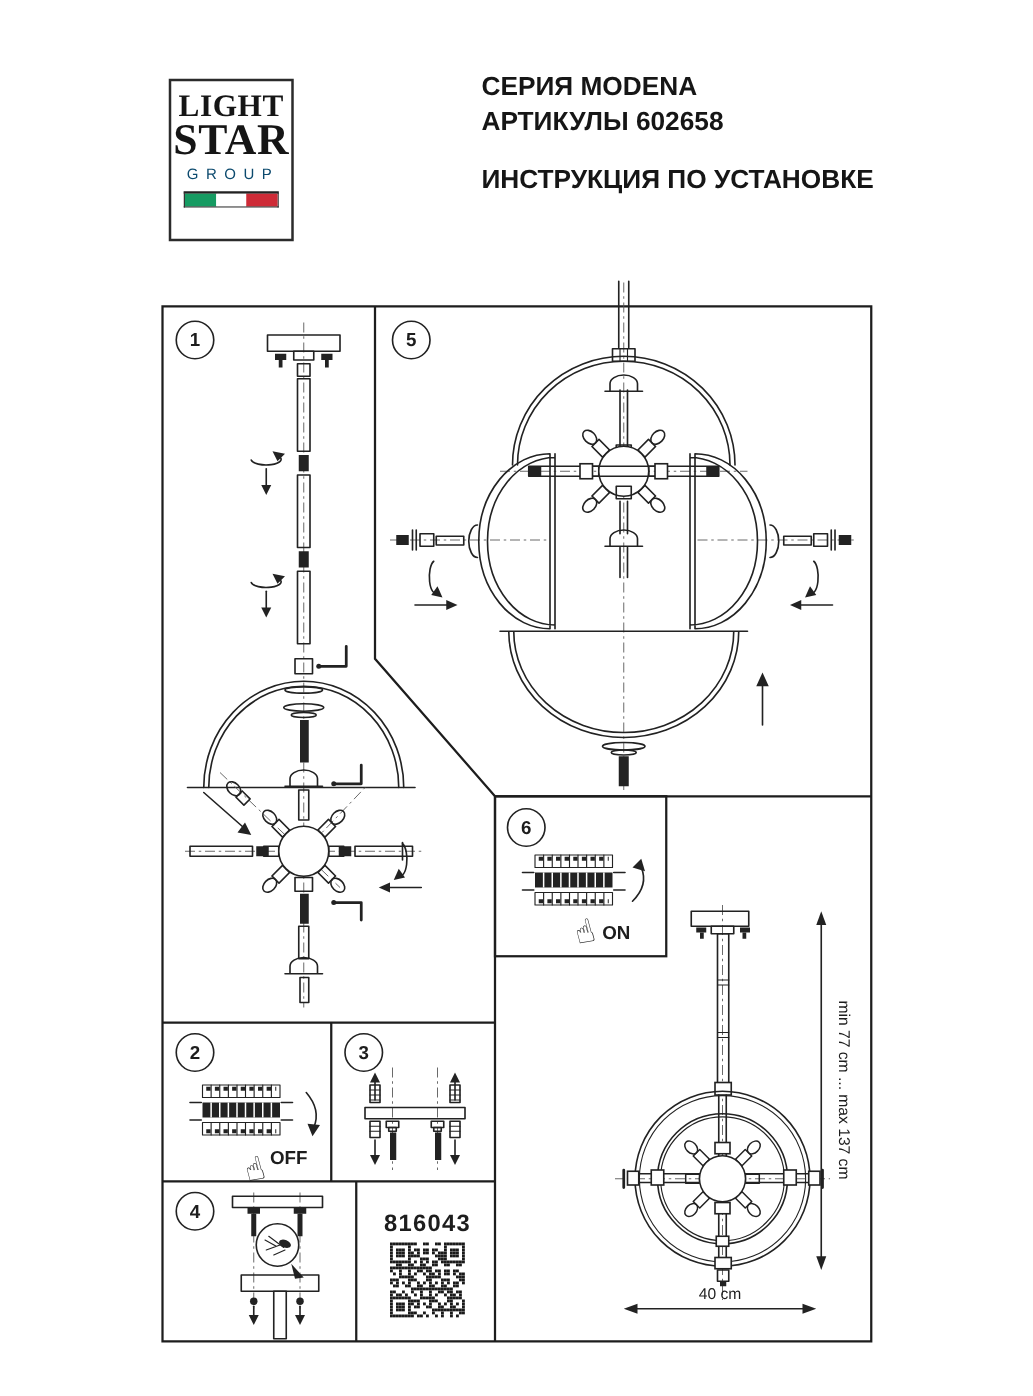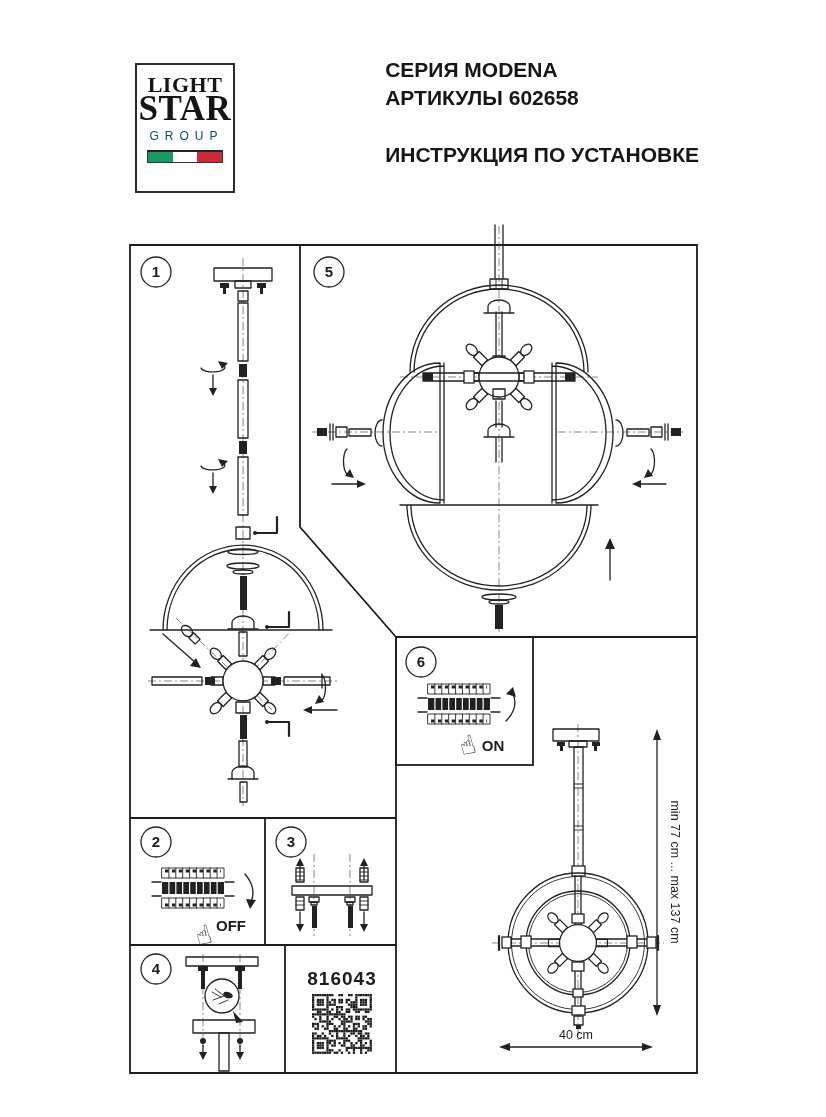--- a/index.html
+++ b/index.html
@@ -5,31 +5,31 @@
   html,body{margin:0;padding:0}
   body{width:826px;height:1117px;background:#fff;position:relative;
        font-family:"Liberation Sans",sans-serif;color:#1d1d1d;overflow:hidden}
   .page{position:absolute;inset:0;background:#ffffff}
 
   
   .logo-box{position:absolute;left:135px;top:63px;width:100px;height:130px;
     border:2px solid #2b2b2b;background:#fff;text-align:center;box-sizing:border-box;padding-top:10px}
   .logo-light,.logo-star{font-family:"Liberation Serif",serif;font-weight:bold;
     color:#151515;line-height:.88;letter-spacing:.5px}
-  .logo-light{font-size:22px}
+  .logo-light{font-size:25px}
   .logo-star{font-size:35px}
   .logo-group{font-family:"Liberation Sans",sans-serif;font-size:12px;color:#0c4a6e;
     letter-spacing:6px;margin:4px 0 7px 3px}
   .logo-flag{width:74px;height:10px;margin:0 auto;border:1px solid #333;
     border-top:2px solid #222;display:flex}
   .logo-flag span{flex:1;height:100%}
 
   .hdr-text{position:absolute;right:127px;top:56px;text-align:left;
     font-weight:bold;font-size:21px;line-height:28px;color:#161616;letter-spacing:0}
-  .hdr-instruction{margin-top:29px}
+  .hdr-instruction{margin-top:18px}
 
   
   svg.diagram{position:absolute;left:0;top:0}
   .ln{fill:none;stroke:#222;stroke-width:1.3;stroke-linecap:round;stroke-linejoin:round}
   .lnf{fill:#fff;stroke:#222;stroke-width:1.3}
   .thin{stroke-width:.9}
   .sw2{stroke-width:2.2}
   .fillk{fill:#222;stroke:none}
   .cl{fill:none;stroke:#555;stroke-width:.7;stroke-dasharray:8 3 2 3}
   .frame{fill:none;stroke:#1d1d1d;stroke-width:1.8}

